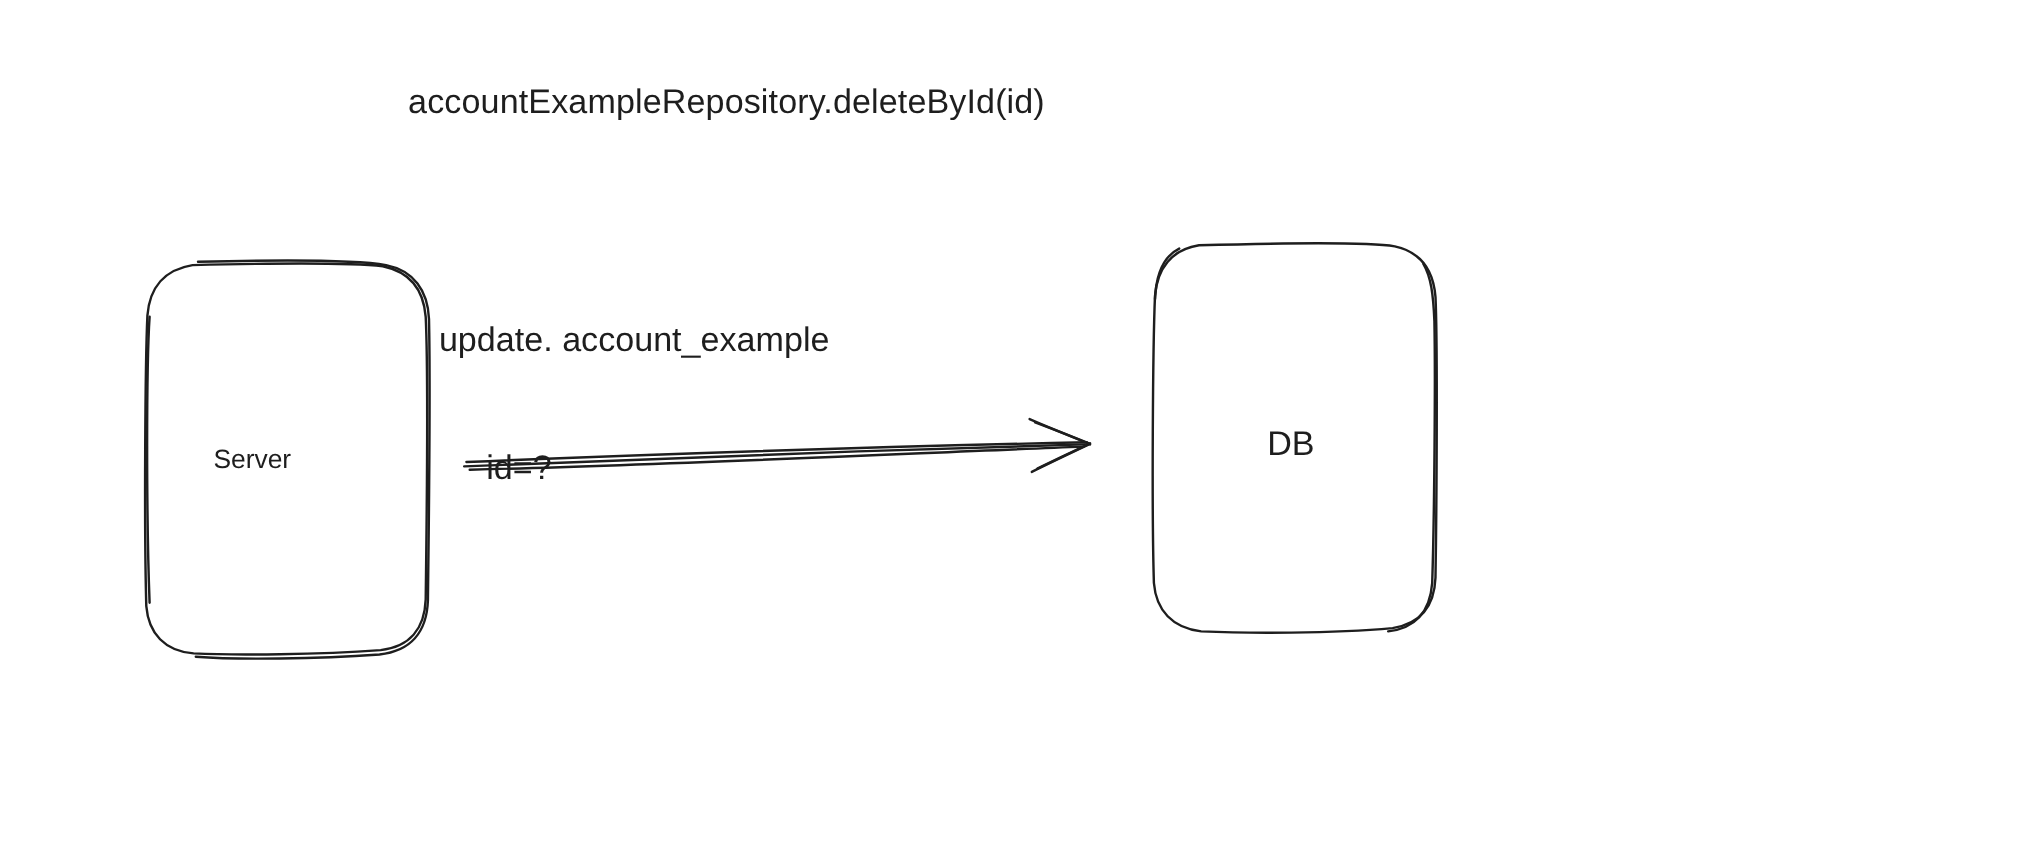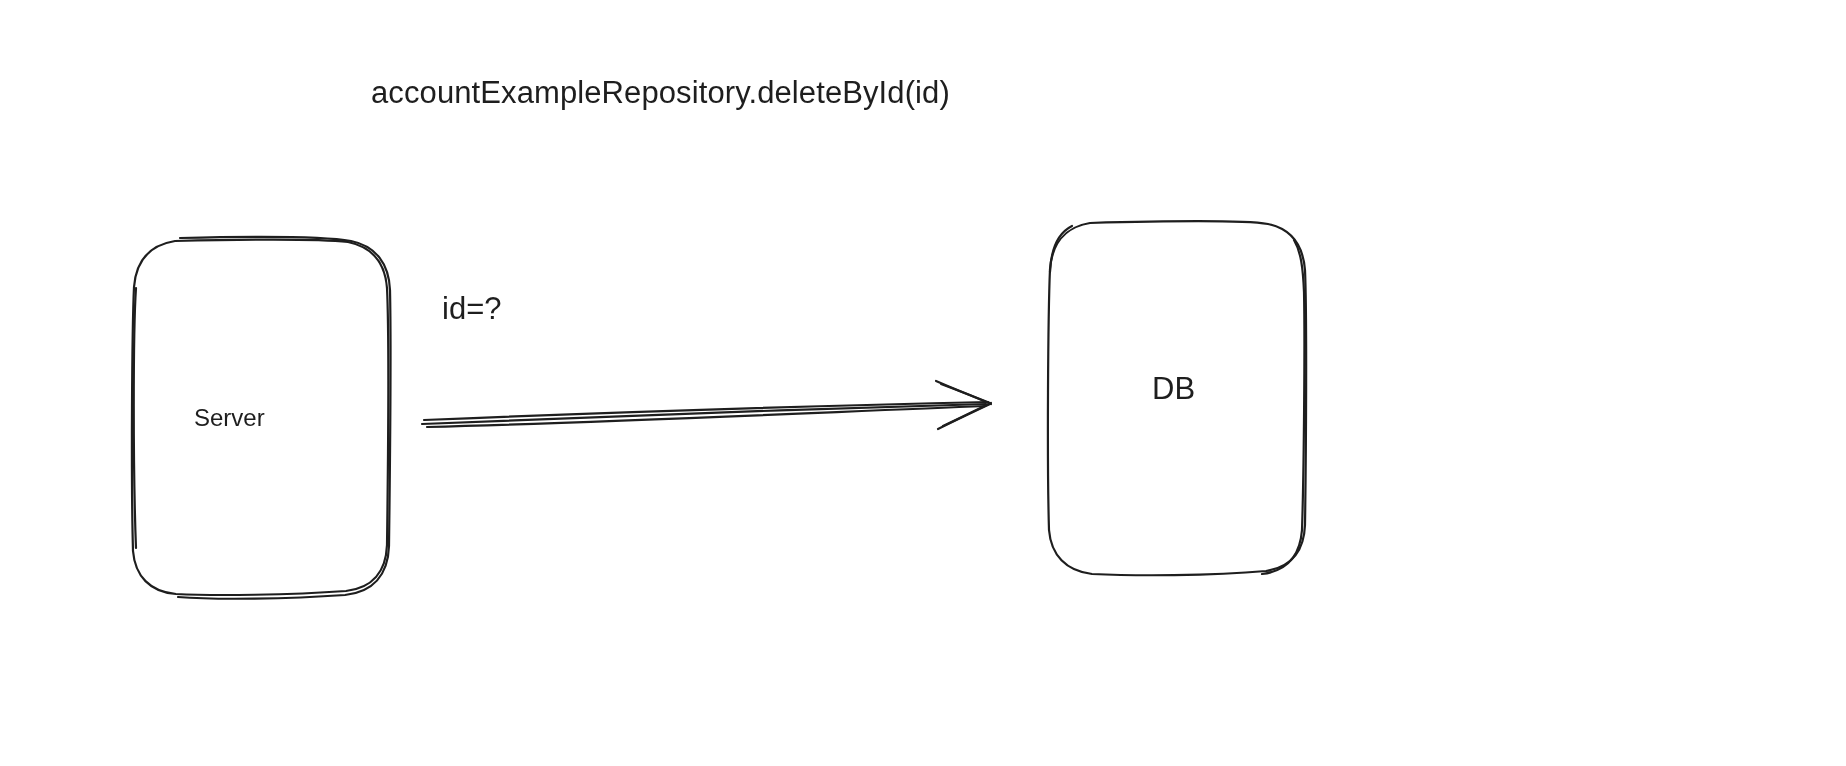--- a/index.html
+++ b/index.html
@@ -43,21 +43,21 @@
     letter-spacing: 0.1px;
     text-align: right;
   }
   #node-label-server {
     left: 194px;
     top: 403px;
     font-size: 24px;
   }
   #node-label-db {
     left: 1152px;
-    top: 370px;
+    top: 385px;
     font-size: 31px;
   }
   #edge-label {
     left: 399px;
     top: 212px;
     font-size: 31px;
   }
   #edge-label .sql-line {
     display: block;
     white-space: pre;
@@ -111,20 +111,21 @@
       <path d="M941,384 C 957,390 975,397 991,404"></path>
 
       <path d="M938,429 C 954,421 973,412 990,404"></path>
       <path d="M943,426 C 958,419 976,410 991,403"></path>
     </g>
   </svg>
 
   <div class="txt" id="diagram-title">accountExampleRepository.deleteById(id)</div>
 
   <div class="txt" id="edge-label">
+    <span class="sql-line">update. account_example</span>
     <span class="sql-line">     id=?</span>
   </div>
 
   <div class="txt" id="node-label-server">Server</div>
 
   <div class="txt" id="node-label-db">DB</div>
 
 </div>
 
 </body></html>

